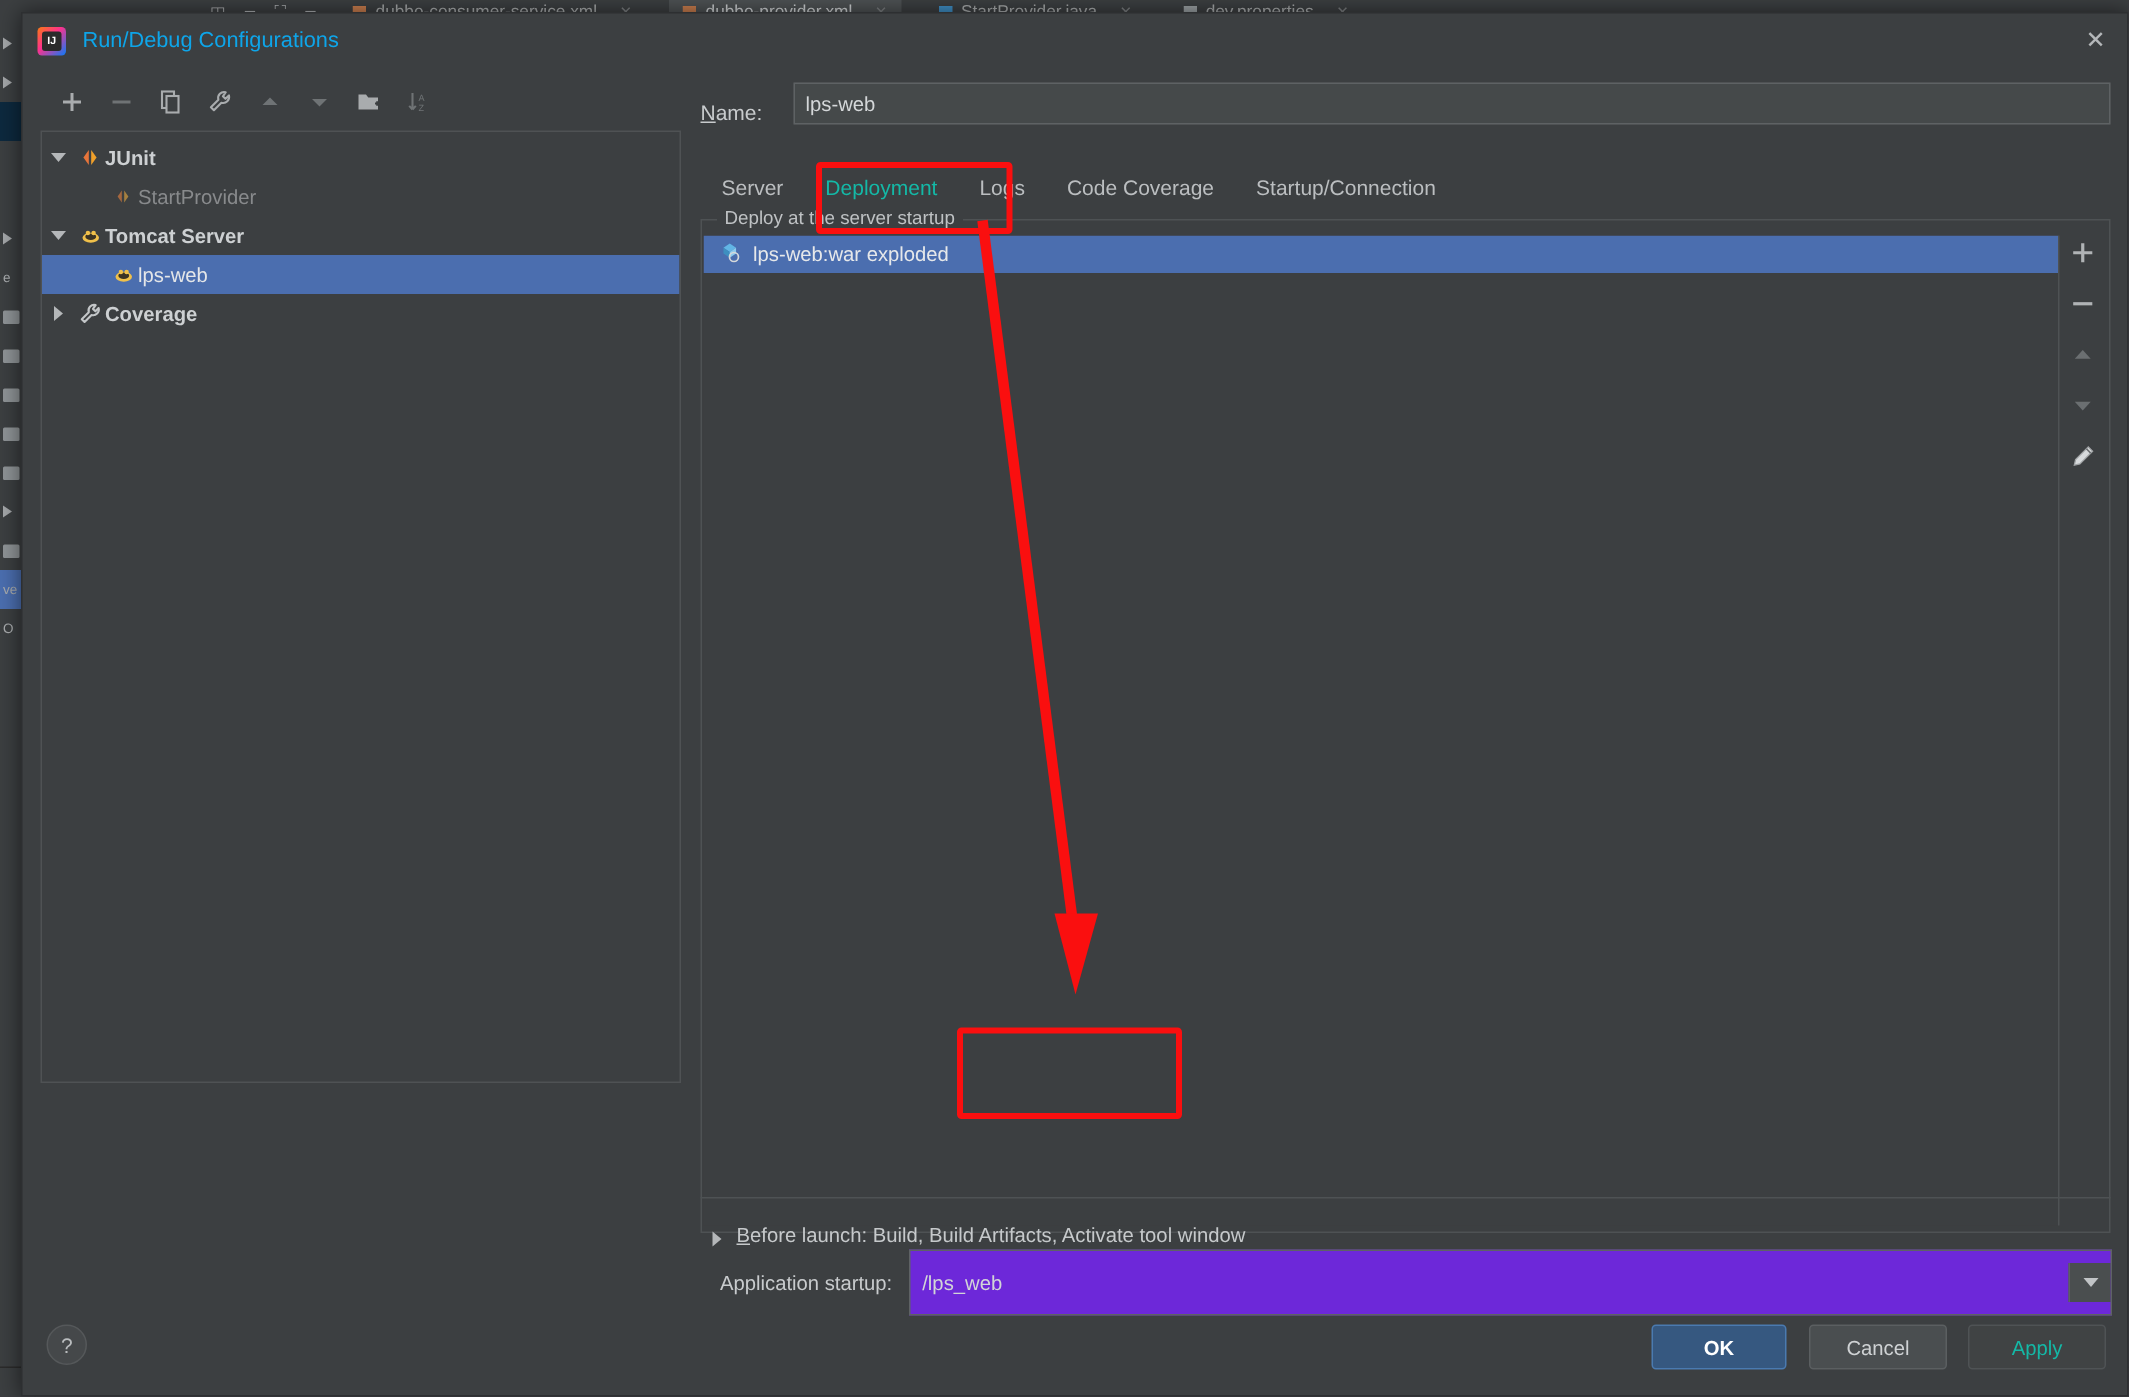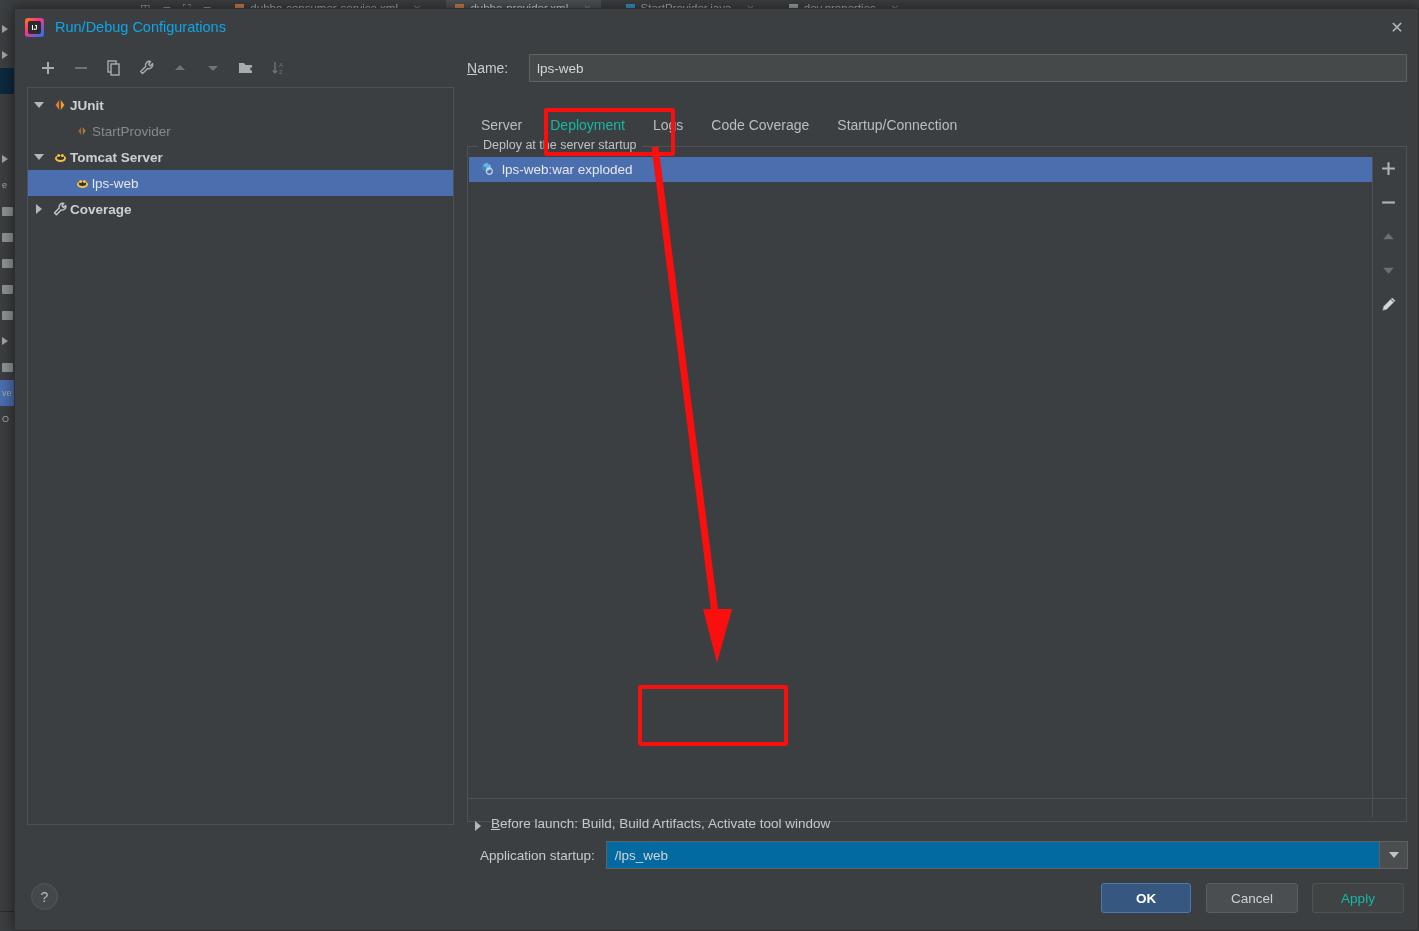--- a/index.html
+++ b/index.html
@@ -104,21 +104,21 @@
   .tbtn {
     width: 33px; height: 28px; display: flex;
     align-items: center; justify-content: center;
     color: #a9acae; cursor: pointer;
   }
   .tbtn.dim { color: #6f7375; }
   .tbtn svg { display: block; }
 
   .tree {
     position: absolute; left: 0; top: 34px;
-    width: 427px; height: 738px;
+    width: 427px; height: 635px;
     background: #3c3f41; border: 1px solid #4f5254;
     padding-top: 4px; overflow: hidden;
   }
   .tnode {
     height: 26px; display: flex; align-items: center;
     font-size: 13.5px; color: #bbbbbb; cursor: pointer;
     padding-right: 4px;
   }
   .tnode.selected { background: #4b6eaf; color: #e4e6e8; }
   .tnode.dimmed { color: #888a8c; }
@@ -137,21 +137,21 @@
     border-top: 5px solid transparent; border-bottom: 5px solid transparent;
   }
   .tico { width: 20px; flex: none; display: flex; align-items: center; justify-content: center; }
   .indent-1 { margin-left: 22px; }
 
   
   .right-pane {
     position: absolute; left: 452px; top: 44px;
     width: 940px; height: 831px;
   }
-  .name-row { display: flex; align-items: center; height: 30px; }
+  .name-row { display: flex; align-items: flex-end; height: 30px; }
   .name-label { font-size: 14px; color: #c8cbcd; width: 62px; }
   .name-label u { text-decoration: underline; }
   .name-input {
     flex: 1; height: 28px; background: #45494a;
     border: 1px solid #5e6264; color: #d4d7d9;
     font-size: 13.5px; padding: 0 7px;
     font-family: "Liberation Sans", sans-serif; outline: none;
   }
 
   
@@ -199,21 +199,21 @@
     color: #b0b3b5; cursor: pointer;
   }
   .sbtn.dim { color: #6b6f71; }
 
   .ctx-row {
     position: absolute; left: 12px; top: 693px;
     width: 928px; height: 30px; display: flex; align-items: center;
   }
   .ctx-label { font-size: 13.5px; color: #c8cbcd; margin-right: 11px; }
   .ctx-combo {
-    flex: 1; height: 28px; background: #0369a1;
+    flex: 1; height: 44px; background: #6d28d9;
     border: 1px solid #5e6264; display: flex; align-items: center;
     position: relative;
   }
   .ctx-value {
     flex: 1; font-size: 13.5px; color: #d2d5d7; padding-left: 8px;
   }
   .ctx-arrow {
     width: 28px; height: 26px; display: flex; align-items: center;
     justify-content: center; border-left: 1px solid #5e6264;
     background: #4a4e4f; cursor: pointer;

